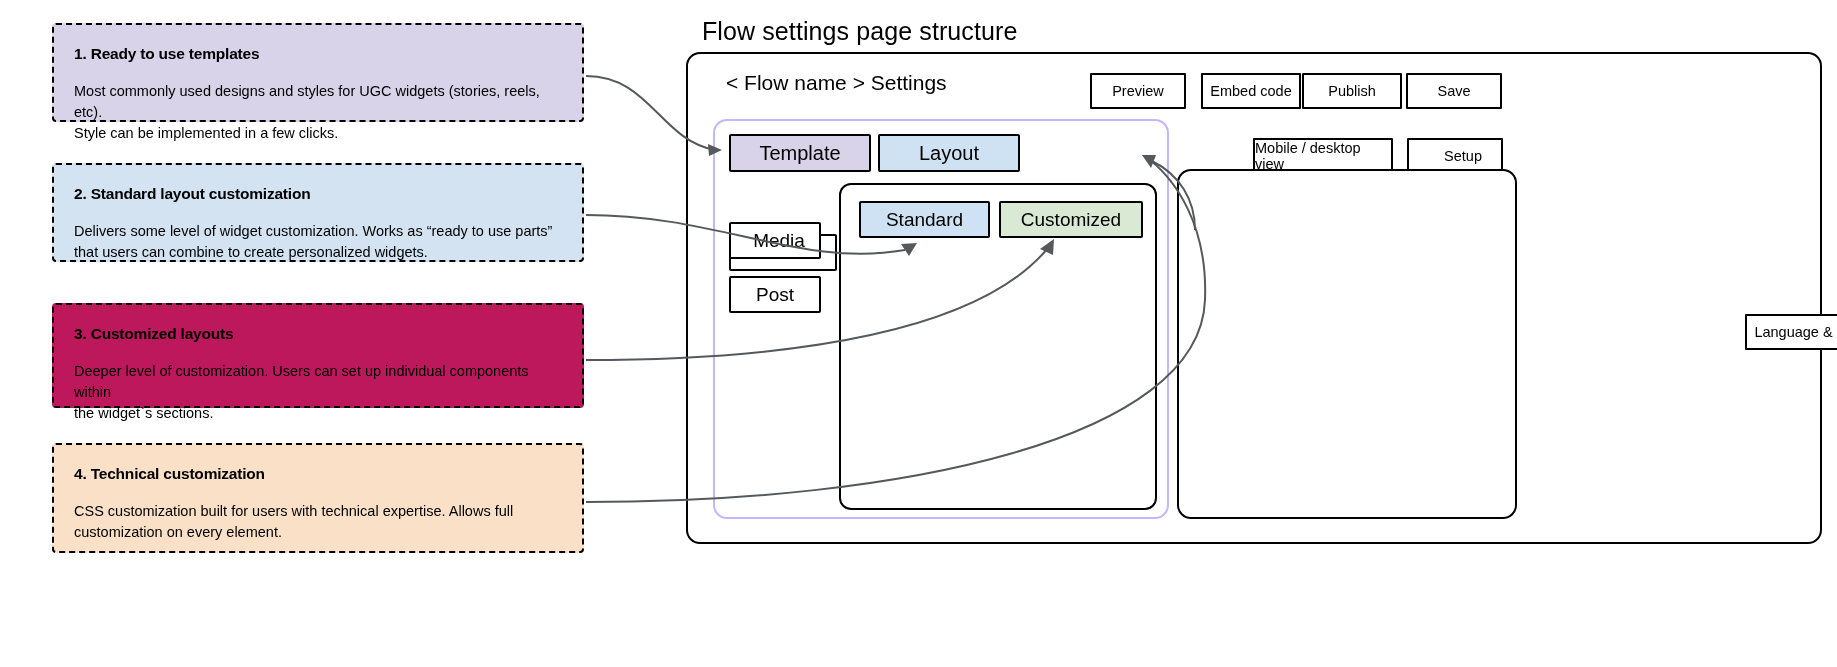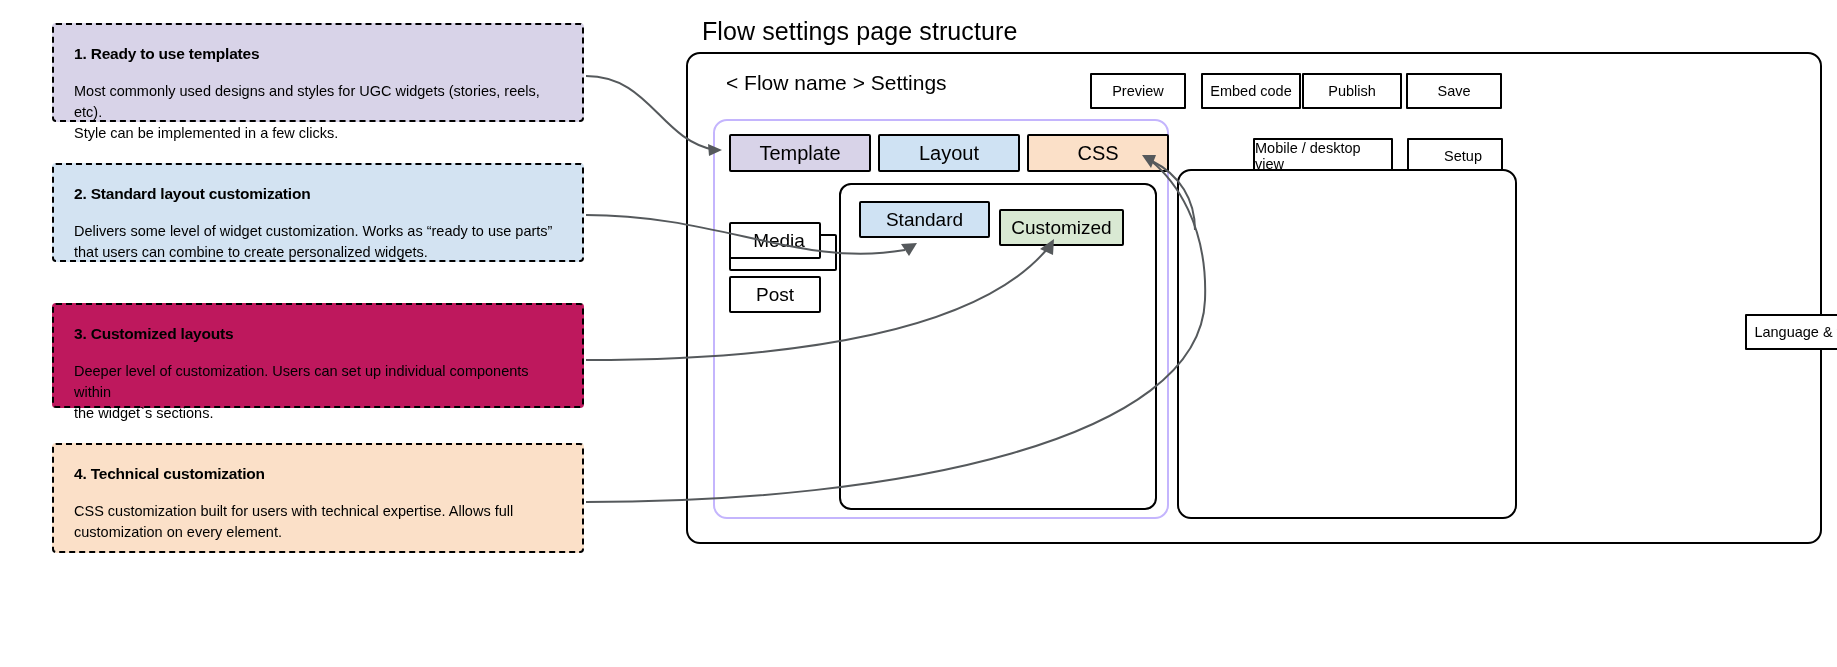--- a/index.html
+++ b/index.html
@@ -165,21 +165,21 @@
     position: absolute;
     box-sizing: border-box;
     border: 2px solid #000000;
     display: flex;
     align-items: center;
     justify-content: center;
     font-size: 19px;
     border-radius: 2px;
   }
   #chip-standard   { left: 18px;  top: 16px; width: 131px; height: 37px; background: #cfe2f3; }
-  #chip-customized { left: 158px; top: 16px; width: 125px; height: 37px; background: #d9e9d3; margin-top: 8px; }
+  #chip-customized { left: 158px; top: 16px; width: 144px; height: 37px; background: #d9e9d3; }
 
   
   #connectors {
     position: absolute;
     left: 0;
     top: 0;
     width: 1837px;
     height: 667px;
     pointer-events: none;
   }
@@ -229,21 +229,20 @@
   <div class="btn" id="btn-embed-code">Embed code</div>
   <div class="btn" id="btn-publish">Publish</div>
   <div class="btn" id="btn-save">Save</div>
 
   <div class="btn" id="btn-mobile-view">Mobile / desktop view</div>
   <div class="btn" id="btn-setup">Setup</div>
 
   <div id="settings-panel">
     <div class="tab" id="tab-template">Template</div>
     <div class="tab" id="tab-layout">Layout</div>
-    <div class="tab" id="tab-css">CSS</div>
 
     <div class="navchip" id="nav-flow">Flow</div>
     <div class="navchip" id="nav-media">Media</div>
     <div class="navchip" id="nav-post">Post</div>
 
     <div id="layout-card">
       <div class="mode-chip" id="chip-standard">Standard</div>
       <div class="mode-chip" id="chip-customized">Customized</div>
     </div>
   </div>

